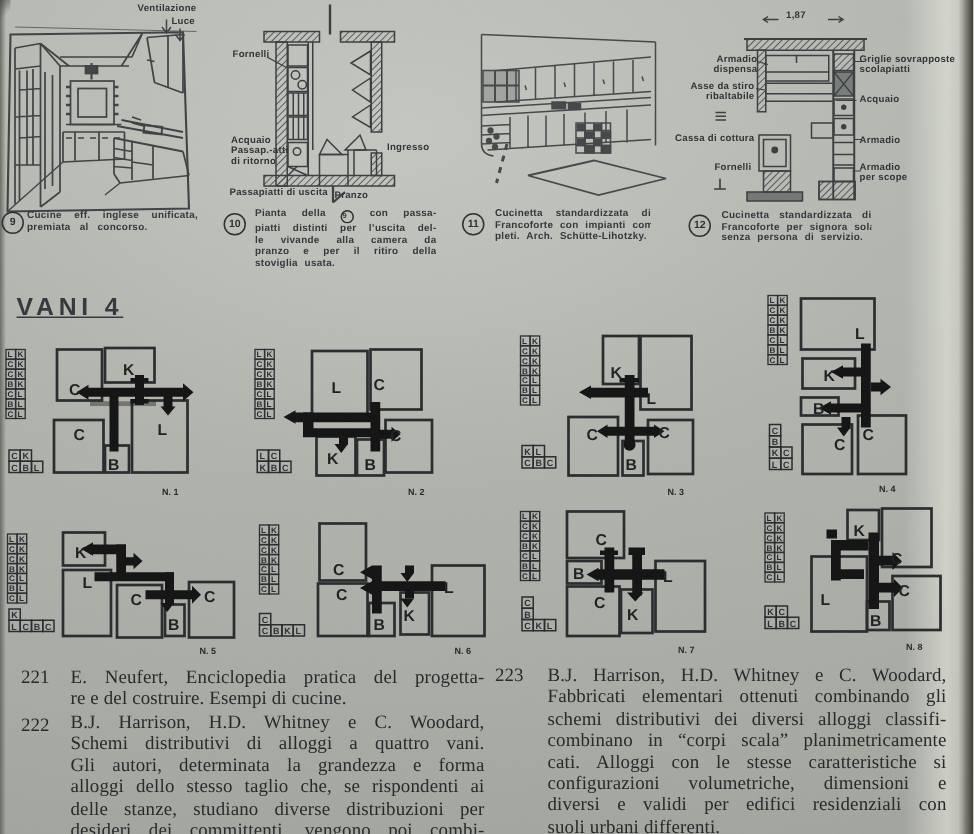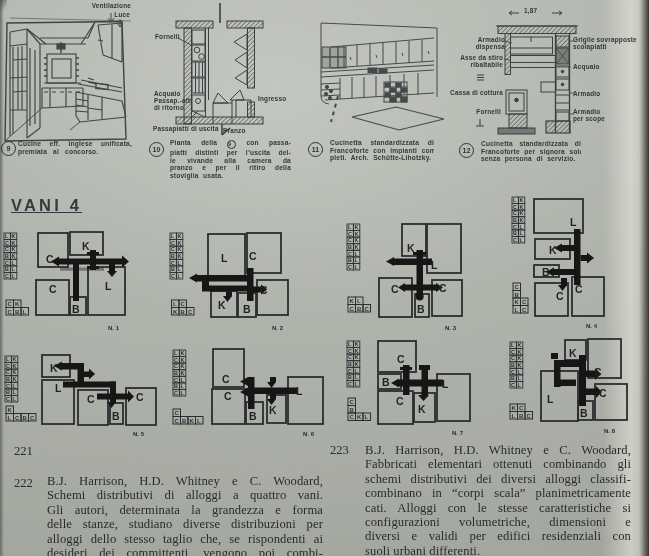--- a/index.html
+++ b/index.html
@@ -726,29 +726,33 @@
   <div class="cap" style="left:481px;top:140px;width:100px;">
     <div class="cj">Cucinetta standardizzata di</div>
     <div class="cj">Francoforte per signora sola</div>
     <div>senza persona di servizio.</div>
   </div>
 
   <div class="abs" style="left:11px;top:196px;font-size:16.5px;font-weight:bold;letter-spacing:3.2px;color:#34383c;text-decoration:underline;">VANI 4</div>
 
   <div class="num abs" style="left:14px;top:444px;">221</div>
 
+  <div class="ser" style="left:47px;top:444px;width:276px;">
+    <div class="jl">E. Neufert, Enciclopedia pratica del progetta-</div>
+    <div>re e del costruire. Esempi di cucine.</div>
+  </div>
 
   <div class="num abs" style="left:14px;top:476px;">222</div>
 
   <div class="ser" style="left:47px;top:474px;width:276px;">
     <div class="jl">B.J. Harrison, H.D. Whitney e C. Woodard,</div>
     <div class="jl">Schemi distributivi di alloggi a quattro vani.</div>
     <div class="jl">Gli autori, determinata la grandezza e forma</div>
+    <div class="jl">alloggi dello stesso taglio che, se rispondenti ai</div>
     <div class="jl">delle stanze, studiano diverse distribuzioni per</div>
-    <div class="jl">alloggi dello stesso taglio che, se rispondenti ai</div>
     <div class="jl">desideri dei committenti, vengono poi combi-</div>
   </div>
 
   <div class="num abs" style="left:330px;top:443px;font-family:Liberation Serif, serif;">223</div>
 
   <div class="ser" style="left:365px;top:443px;width:266px;">
     <div class="jl">B.J. Harrison, H.D. Whitney e C. Woodard,</div>
     <div class="jl">Fabbricati elementari ottenuti combinando gli</div>
     <div class="jl">schemi distributivi dei diversi alloggi classifi-</div>
     <div class="jl">combinano in “corpi scala” planimetricamente</div>

